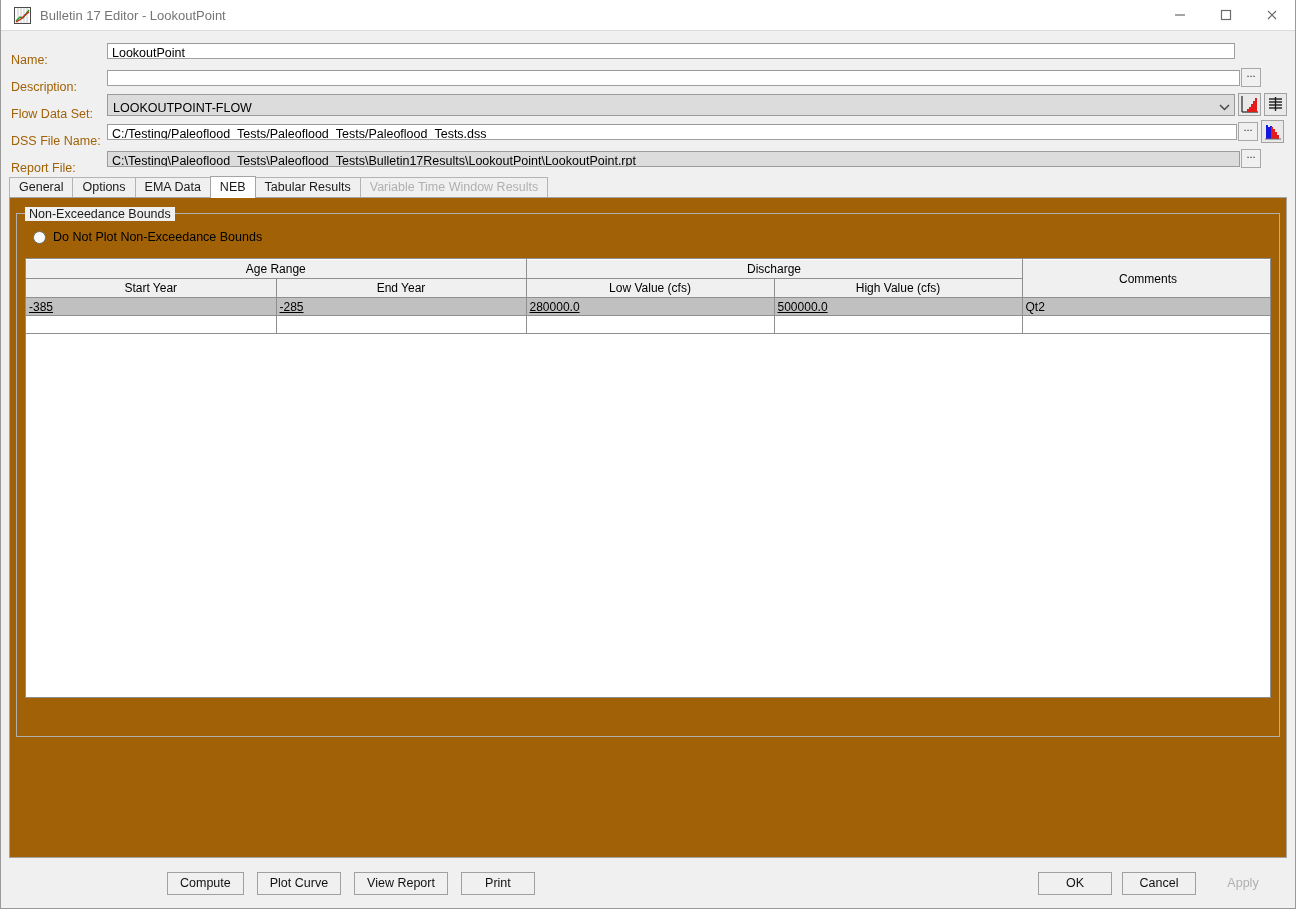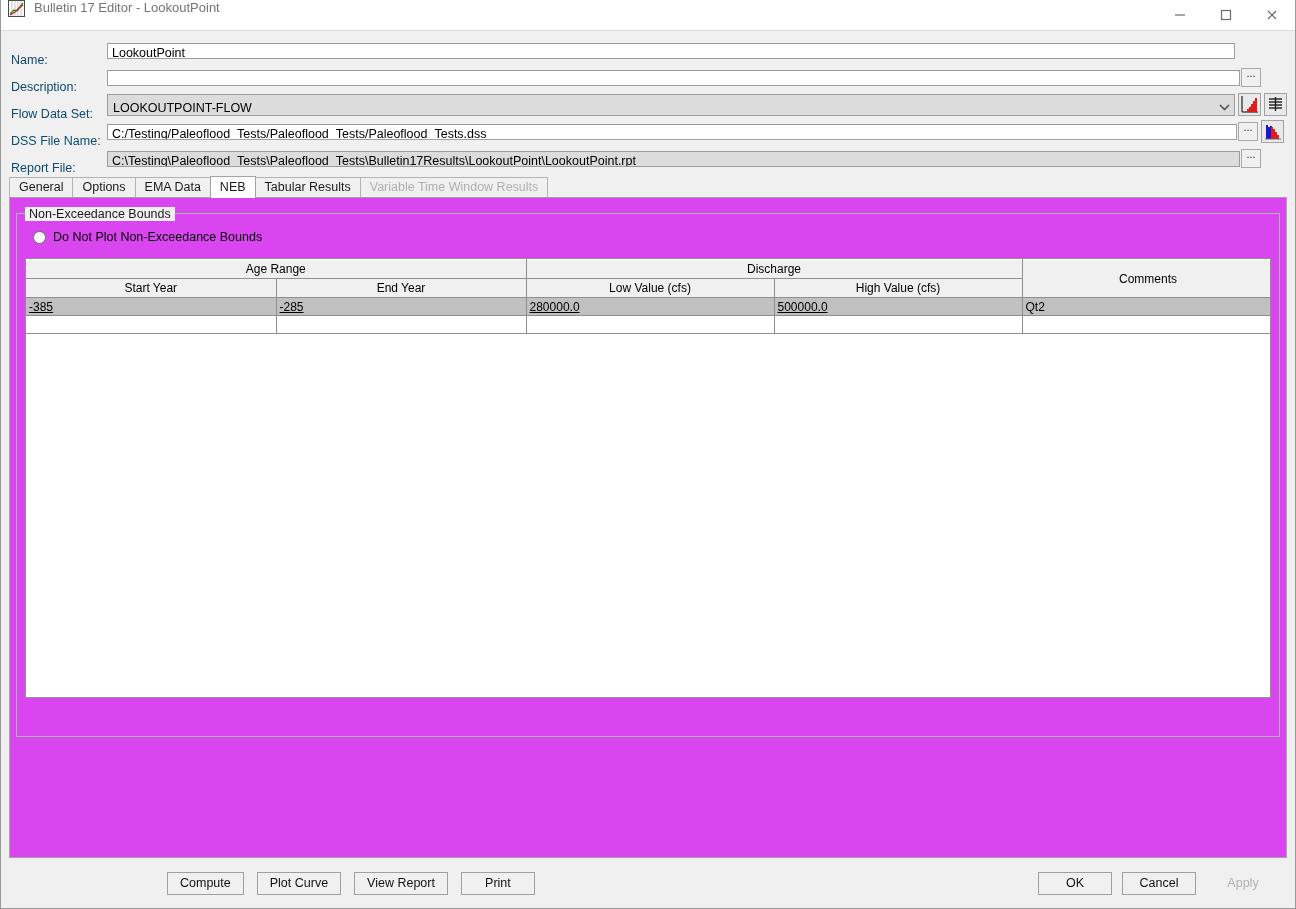--- a/index.html
+++ b/index.html
@@ -24,22 +24,22 @@
     flex-direction: column;
   }
 
   
   #titlebar {
     height: 31px;
     min-height: 31px;
     background: #ffffff;
     border-bottom: 1px solid #dcdcdc;
     display: flex;
-    align-items: flex-start;
-    padding-left: 7px;
+    align-items: center;
+    padding-left: 13px;
   }
   #titlebar .app-icon {
     width: 17px; height: 17px;
     margin-right: 9px;
     flex: 0 0 auto;
   }
   #titlebar .title-text {
     font-size: 13px;
     color: #757575;
     font-family: "Liberation Sans", sans-serif;
@@ -60,21 +60,21 @@
   .frow {
     display: flex;
     align-items: center;
     height: 27px;
     margin-bottom: 0px;
   }
   .flabel {
     width: 98px;
     min-width: 98px;
     font-size: 12.5px;
-    color: #0c4a6e;
+    color: #a16207;
     padding-left: 2px;
     margin-top: 19px;
   }
   .tfield {
     flex: 1 1 auto;
     height: 16px;
     background: #ffffff;
     border: 1px solid #a0a0a0;
     border-top-color: #9a9a9a;
     font-size: 12.5px;
@@ -159,21 +159,21 @@
     margin-bottom: -1px;
     position: relative;
     z-index: 3;
   }
   .tab.disabled { color: #b0b0b0; }
 
   
   #tabcontent {
     margin: 0 8px;
     flex: 1 1 auto;
-    background: #d946ef;
+    background: #a16207;
     border: 1px solid #a4a4a4;
     border-top: none;
     padding: 8px 6px 6px 6px;
     position: relative;
   }
 
   
   .groupbox {
     position: relative;
     border: 1px solid #b0b0b0;

